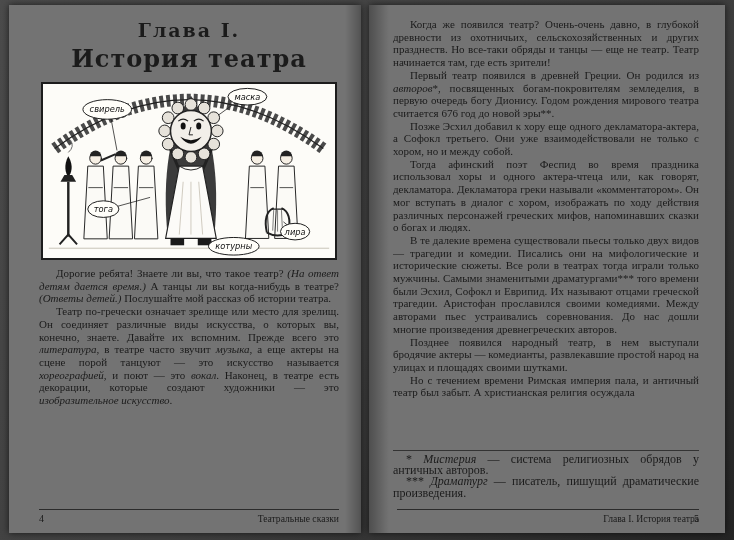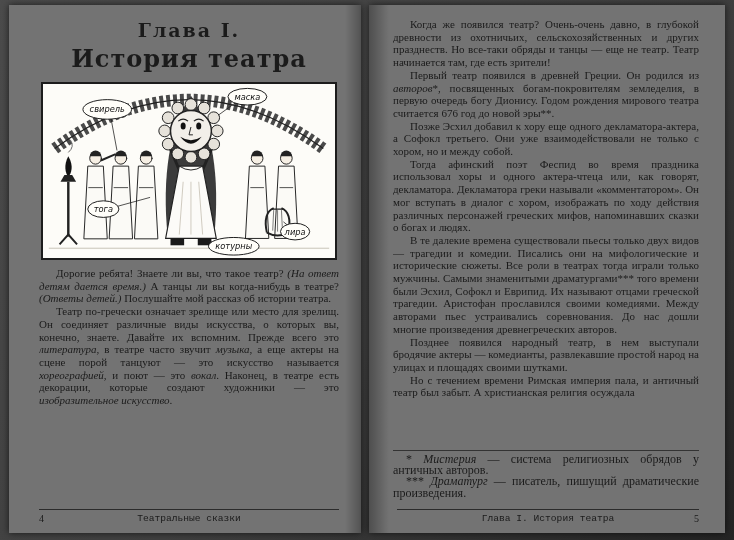--- a/index.html
+++ b/index.html
@@ -52,21 +52,21 @@
   }
   .fn{margin:0;font-size:12px;line-height:11.3px;text-align:justify;text-indent:13px;}
   .footer{
     position:absolute;left:30px;right:22px;bottom:9px;
     border-top:1px solid #2b2b2b;padding-top:3px;font-size:9.6px;
   }
   .page-right .footer{left:28px;right:26px;}
   .fp-num{position:absolute;top:3px;font-size:10px;}
   .fp-num.pos-left{left:0;}
   .fp-num.pos-right{right:0;}
-  .fp-title{display:block;text-align:center;font-family:Liberation Mono, monospace;}
+  .fp-title{display:block;text-align:right;}
 </style>
 </head>
 <body>
 
 <div class="scan">
 
   <div class="page page-left">
     <div class="content-l">
       <div class="chapter-num">Глава I.</div>
       <div class="chapter-name">История театра</div>

